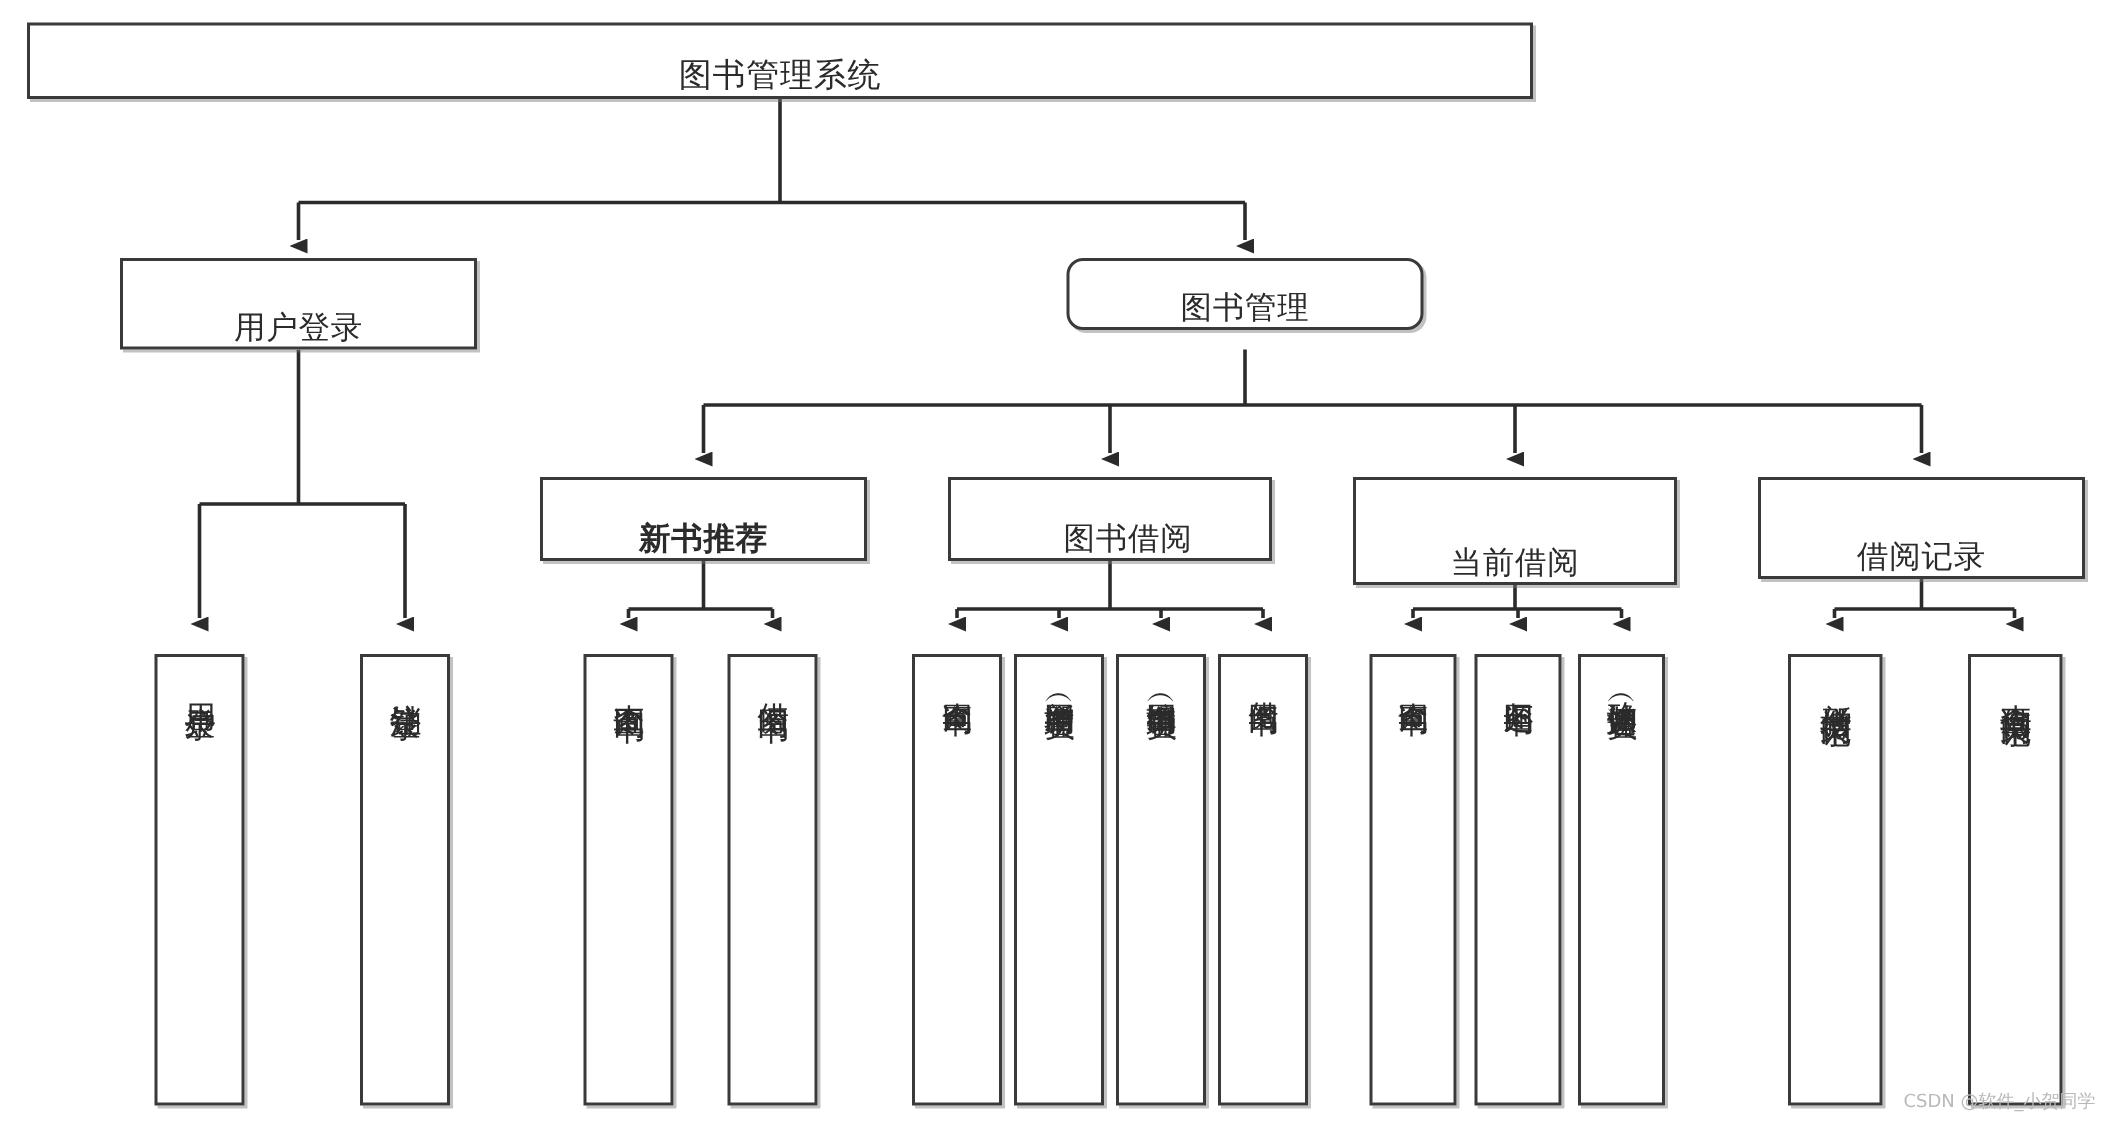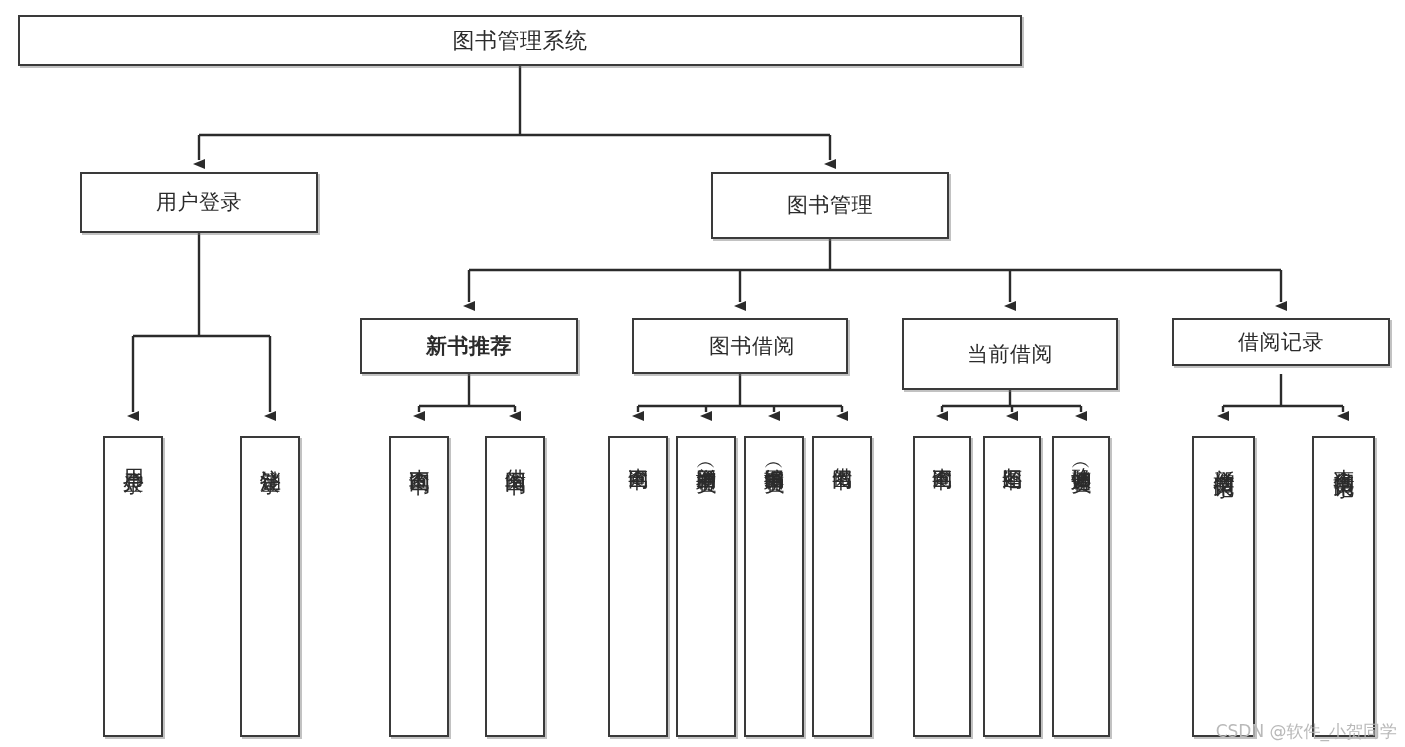--- a/index.html
+++ b/index.html
@@ -26,21 +26,21 @@
     height: 747px;
     pointer-events: none;
   }
   .node {
     position: absolute;
     box-sizing: border-box;
     background: #ffffff;
     border: 2px solid #3a3a3a;
     box-shadow: 2px 2px 0 rgba(120,120,120,0.45);
     display: flex;
-    align-items: center;
+    align-items: flex-end;
     justify-content: center;
     color: #2b2b2b;
     z-index: 2;
   }
   .node-label {
     display: block;
     text-align: center;
     line-height: 1.18;
     letter-spacing: 0.5px;
   }
@@ -67,21 +67,21 @@
     white-space: nowrap;
   }
   .node.vert.narrow .node-label {
     font-size: 20px;
     letter-spacing: 1px;
   }
   #watermark {
     position: absolute;
     right: 8px;
     bottom: 4px;
-    font-size: 17px;
+    font-size: 12px;
     color: #b9b9b9;
     z-index: 5;
     white-space: nowrap;
     user-select: none;
   }
 </style>
 </head>
 <body>
 
 <div id="diagram-root">
@@ -136,34 +136,34 @@
     </g>
   </svg>
 
   <div class="node horiz root" style="left:18px; top:15px; width:1004px; height:51px;">
     <span class="node-label">图书管理系统</span>
   </div>
 
   <div class="node horiz" style="left:80px; top:172px; width:238px; height:61px;">
     <span class="node-label">用户登录</span>
   </div>
-  <div class="node horiz" style="left:711px; top:172px; width:238px; height:67px;">
+  <div class="node horiz" style="left:711px; top:172px; width:238px; height:48px;border-radius:11px;">
     <span class="node-label">图书管理</span>
   </div>
 
   <div class="node horiz" style="left:360px; top:318px; width:218px; height:56px;font-weight:bold;">
     <span class="node-label">新书推荐</span>
   </div>
   <div class="node horiz" style="left:632px; top:318px; width:216px; height:56px;padding-left:24px;">
     <span class="node-label">图书借阅</span>
   </div>
   <div class="node horiz" style="left:902px; top:318px; width:216px; height:72px;">
     <span class="node-label">当前借阅</span>
   </div>
-  <div class="node horiz" style="left:1172px; top:318px; width:218px; height:48px;">
+  <div class="node horiz" style="left:1172px; top:318px; width:218px; height:68px;">
     <span class="node-label">借阅记录</span>
   </div>
 
   <div class="node vert" style="left:103px; top:436px; width:60px; height:301px;">
     <span class="node-label">用户登录</span>
   </div>
   <div class="node vert" style="left:240px; top:436px; width:60px; height:301px;">
     <span class="node-label">注销登录</span>
   </div>
 

